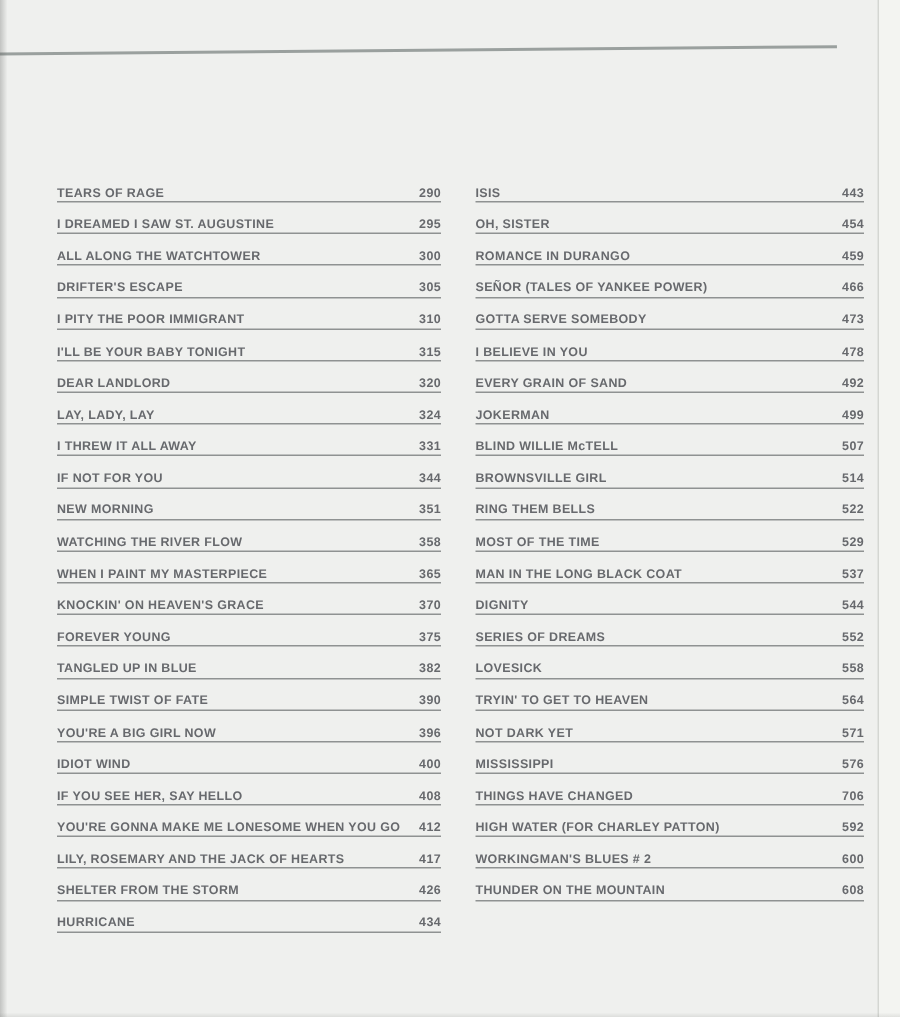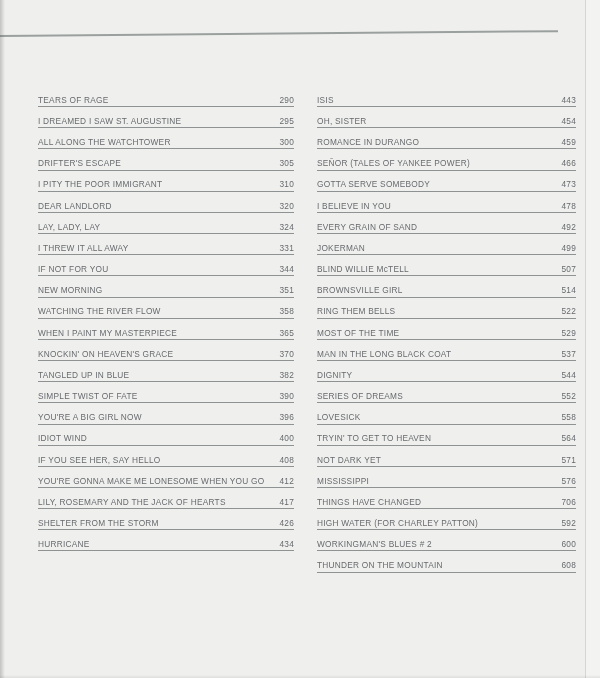--- a/index.html
+++ b/index.html
@@ -48,21 +48,22 @@
   .page-edge-bottom {
     position: absolute;
     left: 0;
     bottom: 0;
     width: 100%;
     height: 3px;
     background: linear-gradient(to top, rgba(90,92,90,0.12), rgba(90,92,90,0));
   }
   .col {
     position: absolute;
-    top: 86px;
+    top: 114px;
+    font-weight: bold;
   }
   .col-left  { left: 38px;  width: 256px; }
   .col-right { left: 300px; width: 259px; margin-left: 17px; }
   .row {
     box-sizing: border-box;
     height: 21.17px;
     display: flex;
     justify-content: space-between;
     align-items: flex-end;
     border-bottom: 1px solid #8f9292;
@@ -100,20 +101,24 @@
       </div>
       <div class="row">
         <span class="title">DRIFTER'S ESCAPE</span>
         <span class="pagenum">305</span>
       </div>
       <div class="row">
         <span class="title">I PITY THE POOR IMMIGRANT</span>
         <span class="pagenum">310</span>
       </div>
       <div class="row">
+        <span class="title">I'LL BE YOUR BABY TONIGHT</span>
+        <span class="pagenum">315</span>
+      </div>
+      <div class="row">
         <span class="title">DEAR LANDLORD</span>
         <span class="pagenum">320</span>
       </div>
       <div class="row">
         <span class="title">LAY, LADY, LAY</span>
         <span class="pagenum">324</span>
       </div>
       <div class="row">
         <span class="title">I THREW IT ALL AWAY</span>
         <span class="pagenum">331</span>
@@ -130,20 +135,24 @@
         <span class="title">WATCHING THE RIVER FLOW</span>
         <span class="pagenum">358</span>
       </div>
       <div class="row">
         <span class="title">WHEN I PAINT MY MASTERPIECE</span>
         <span class="pagenum">365</span>
       </div>
       <div class="row">
         <span class="title">KNOCKIN' ON HEAVEN'S GRACE</span>
         <span class="pagenum">370</span>
+      </div>
+      <div class="row">
+        <span class="title">FOREVER YOUNG</span>
+        <span class="pagenum">375</span>
       </div>
       <div class="row">
         <span class="title">TANGLED UP IN BLUE</span>
         <span class="pagenum">382</span>
       </div>
       <div class="row">
         <span class="title">SIMPLE TWIST OF FATE</span>
         <span class="pagenum">390</span>
       </div>
       <div class="row">

